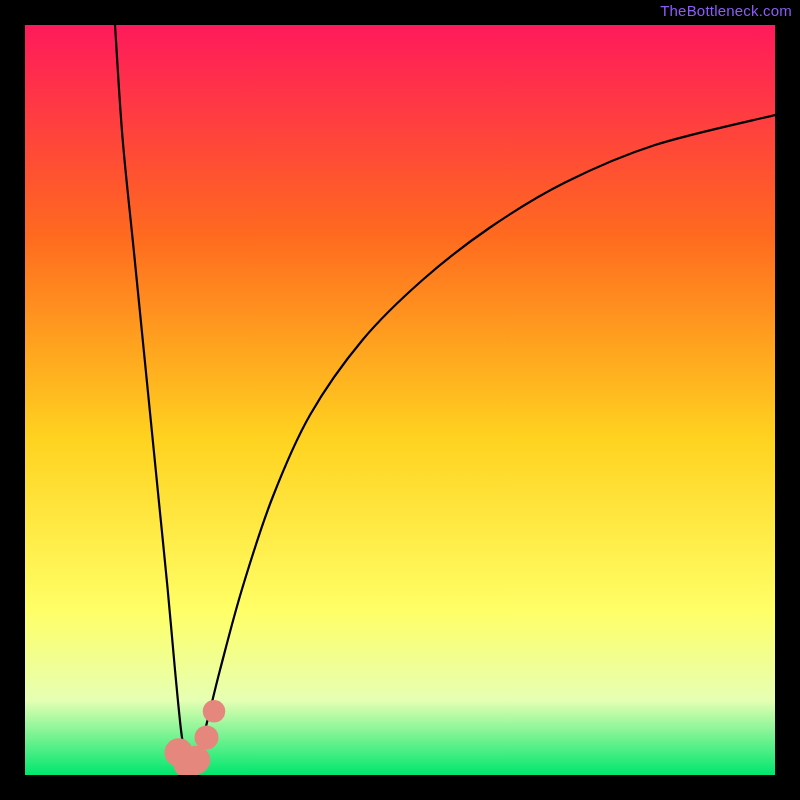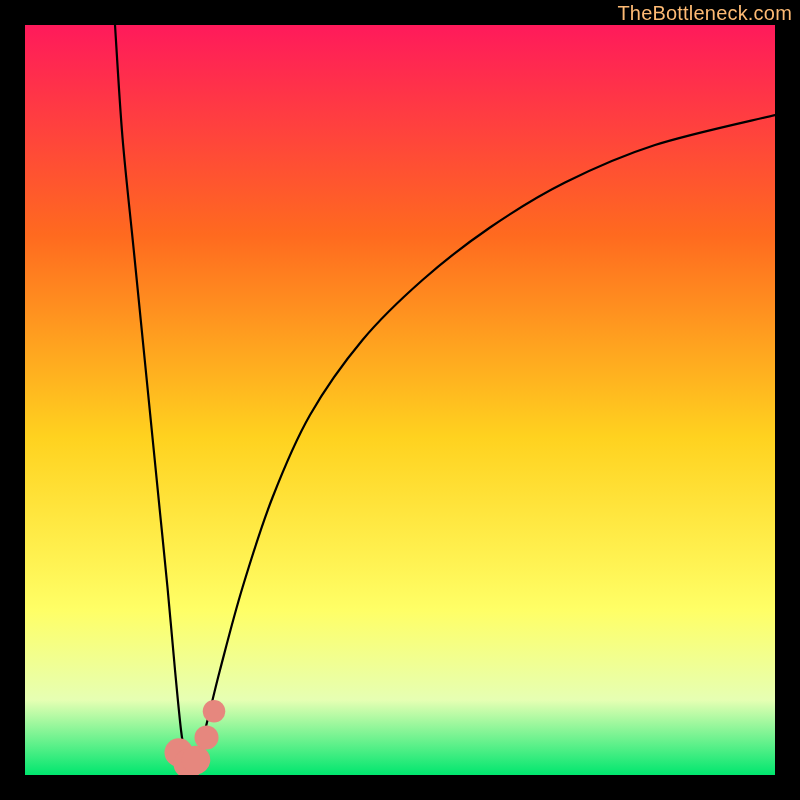--- a/index.html
+++ b/index.html
@@ -24,22 +24,22 @@
     height: 750px;
   }
   .grad {
     position: absolute;
     inset: 0;
   }
   .watermark {
     position: absolute;
     top: 2px;
     right: 8px;
-    color: #fdba74;
-    font-size: 20px;
+    color: #8b5cf6;
+    font-size: 15px;
     letter-spacing: 0.2px;
     font-weight: 500;
   }
   svg.curve {
     position: absolute;
     inset: 0;
     width: 750px;
     height: 750px;
   }
 </style>

